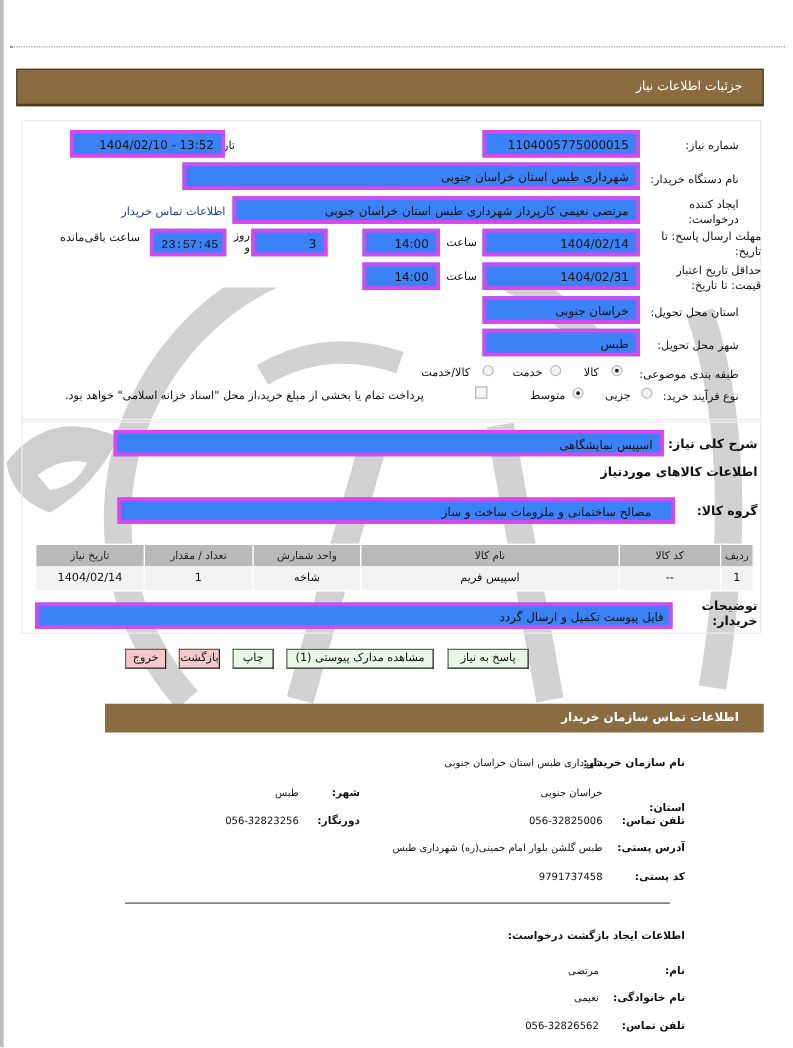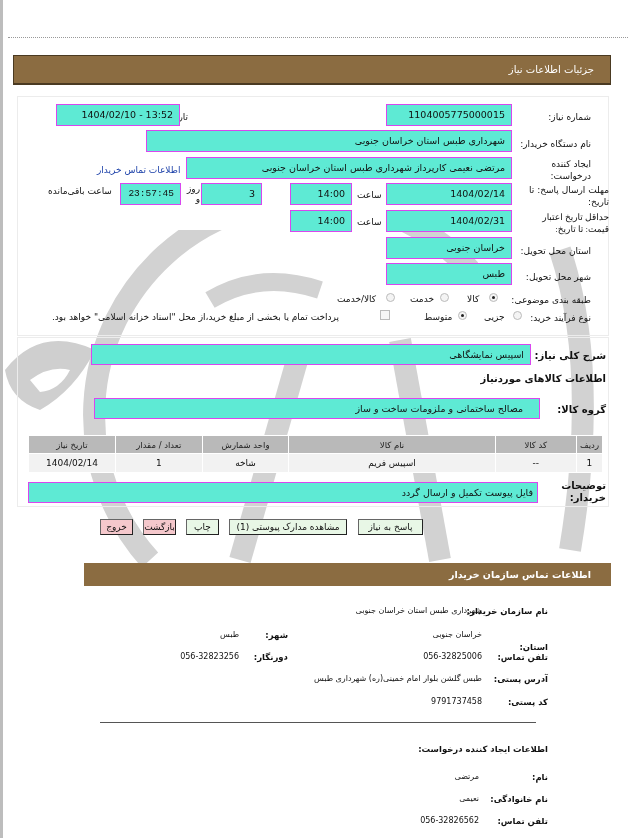--- a/index.html
+++ b/index.html
@@ -30,21 +30,21 @@
   }
   .panel2 {
     position: absolute; left: 17px; top: 337px; width: 592px; height: 170px;
     border: 1px solid #ececec; background: transparent; z-index: 1;
   }
 
   .abs { position: absolute; z-index: 2; }
   .lbl { position: absolute; z-index: 2; font-size: 9px; line-height: 12px; color: #111; white-space: nowrap; }
   .lbl.wrap { white-space: normal; }
   .box {
-    position: absolute; z-index: 2; border: 1px solid #d946ef; background: #5eead4;
+    position: absolute; z-index: 2; border: 3px solid #d946ef; background: #3b82f6;
     font-size: 9.5px; line-height: 20px; height: 22px; padding: 0 6px; white-space: nowrap; overflow: hidden;
   }
   .box.ltr { direction: ltr; text-align: right; }
   .link { color: #1a3fa8; text-decoration: none; }
 
   .radio {
     display: inline-block; width: 9px; height: 9px; border-radius: 50%;
     border: 1px solid #bbb; background: #f4f4f4; vertical-align: middle; position: relative;
   }
   .radio.on::after { content: ""; position: absolute; left: 2px; top: 2px; width: 3px; height: 3px; border-radius: 50%; background: #222; }
@@ -111,21 +111,21 @@
 
 <span class="lbl wrap" style="right:25px; top:184px; width:88px;">مهلت ارسال پاسخ: تا تاریخ:</span>
 <div class="box ltr" style="left:386px; top:183px; width:126px;">1404/02/14</div>
 <span class="lbl" style="left:357px; top:189px;">ساعت</span>
 <div class="box ltr" style="left:290px; top:183px; width:62px;">14:00</div>
 <div class="box ltr" style="left:201px; top:183px; width:61px;">3</div>
 <span class="lbl wrap" style="left:184px; top:184px; width:16px; line-height:10px;">روز و</span>
 <div class="box ltr" style="left:120px; top:183px; width:61px;font-family:Liberation Mono, monospace;">23:57:45</div>
 <span class="lbl" style="left:48px; top:185px;">ساعت باقی‌مانده</span>
 
-<span class="lbl wrap" style="right:25px; top:211px; width:88px;font-family:Liberation Serif, serif;">حداقل تاریخ اعتبار قیمت: تا تاریخ:</span>
+<span class="lbl wrap" style="right:25px; top:211px; width:88px;">حداقل تاریخ اعتبار قیمت: تا تاریخ:</span>
 <div class="box ltr" style="left:386px; top:210px; width:126px;">1404/02/31</div>
 <span class="lbl" style="left:357px; top:216px;">ساعت</span>
 <div class="box ltr" style="left:290px; top:210px; width:62px;">14:00</div>
 
 <span class="lbl" style="right:43px; top:245px;">استان محل تحویل:</span>
 <div class="box" style="left:386px; top:237px; width:126px;">خراسان جنوبی</div>
 
 <span class="lbl" style="right:43px; top:271px;">شهر محل تحویل:</span>
 <div class="box" style="left:386px; top:263px; width:126px;">طبس</div>
 
@@ -202,21 +202,21 @@
 <span class="c-val" style="right:395px; top:652px; direction:ltr;">056-32823256</span>
 
 <span class="c-lbl" style="right:86px; top:674px;">آدرس پستی:</span>
 <span class="c-val" style="right:152px; top:674px;">طبس گلشن بلوار امام خمینی(ره) شهرداری طبس</span>
 
 <span class="c-lbl" style="right:86px; top:697px;">کد پستی:</span>
 <span class="c-val" style="right:152px; top:697px; direction:ltr;">9791737458</span>
 
 <div class="hr"></div>
 
-<span class="c-lbl" style="right:86px; top:744px;">اطلاعات ایجاد کننده درخواست:</span>
+<span class="c-lbl" style="right:86px; top:744px;">اطلاعات ایجاد بازگشت درخواست:</span>
 
 <span class="c-lbl" style="right:86px; top:772px;">نام:</span>
 <span class="c-val" style="right:155px; top:772px;">مرتضی</span>
 
 <span class="c-lbl" style="right:86px; top:794px;">نام خانوادگی:</span>
 <span class="c-val" style="right:155px; top:794px;">نعیمی</span>
 
 <span class="c-lbl" style="right:86px; top:816px;">تلفن تماس:</span>
 <span class="c-val" style="right:155px; top:816px; direction:ltr;">056-32826562</span>
 

